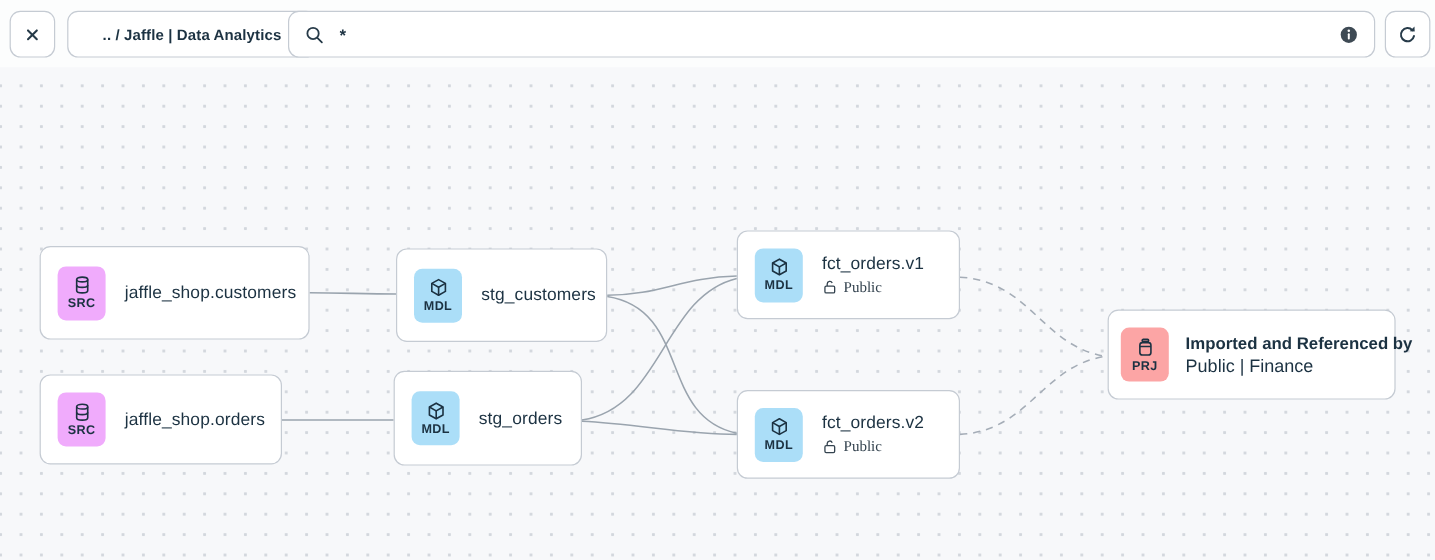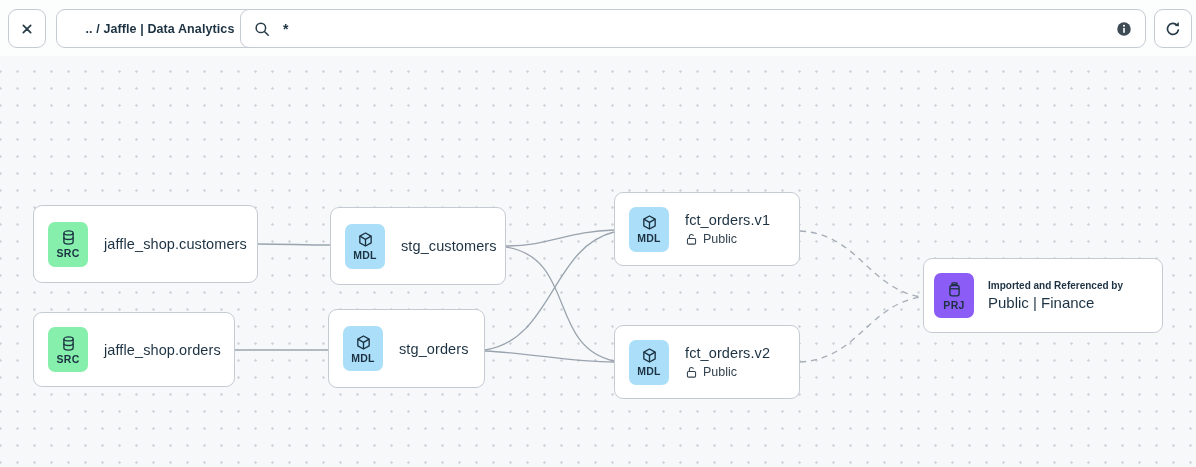--- a/index.html
+++ b/index.html
@@ -46,27 +46,27 @@
   .node {
     position:absolute; background:#fff; border:1px solid #c5cbd3; border-radius:9px;
     display:flex; align-items:center; gap:16px; padding:0 14px; cursor:pointer;
   }
   .badge {
     width:40px; height:45px; border-radius:7px; flex:none;
     display:flex; flex-direction:column; align-items:center; justify-content:center; gap:1px;
   }
   .badge svg { width:17px; height:17px; display:block; }
   .badge-label { font-size:10.5px; font-weight:700; letter-spacing:.3px; color:#1c3242; }
-  .badge-src { background:#86efac; }
+  .badge-src { background:#f0abfc; }
   .badge-mdl { background:#abdef8; }
-  .badge-prj { background:#8b5cf6; }
+  .badge-prj { background:#fca5a5; }
   .node-title { font-size:14.5px; font-weight:400; letter-spacing:.1px; white-space:nowrap; }
-  .access-row { display:flex; align-items:center; gap:5px; margin-top:4px; font-size:12.5px; color:#34434f; }
+  .access-row { display:flex; align-items:center; gap:5px; margin-top:4px; font-size:12.5px; color:#34434f;font-family:Liberation Serif, serif; }
   .access-row svg { width:13px; height:13px; display:block; }
-  .prj-subtitle { font-size:10px; font-weight:700; margin-bottom:3px; white-space:nowrap; }
+  .prj-subtitle { font-size:14px; font-weight:700; margin-bottom:3px; white-space:nowrap; }
   .prj-title { font-size:15px; font-weight:400; white-space:nowrap; }
 
   .n1 { left:33px;  top:205px; width:225px; height:78px; }
   .n2 { left:33px;  top:312px; width:202px; height:75px; }
   .n3 { left:330px; top:207px; width:176px; height:78px; }
   .n4 { left:328px; top:309px; width:157px; height:79px; }
   .n5 { left:614px; top:192px; width:186px; height:74px; }
   .n6 { left:614px; top:325px; width:186px; height:74px; }
   .n7 { left:923px; top:258px; width:240px; height:75px; gap:14px; padding:0 10px; }
 </style>

